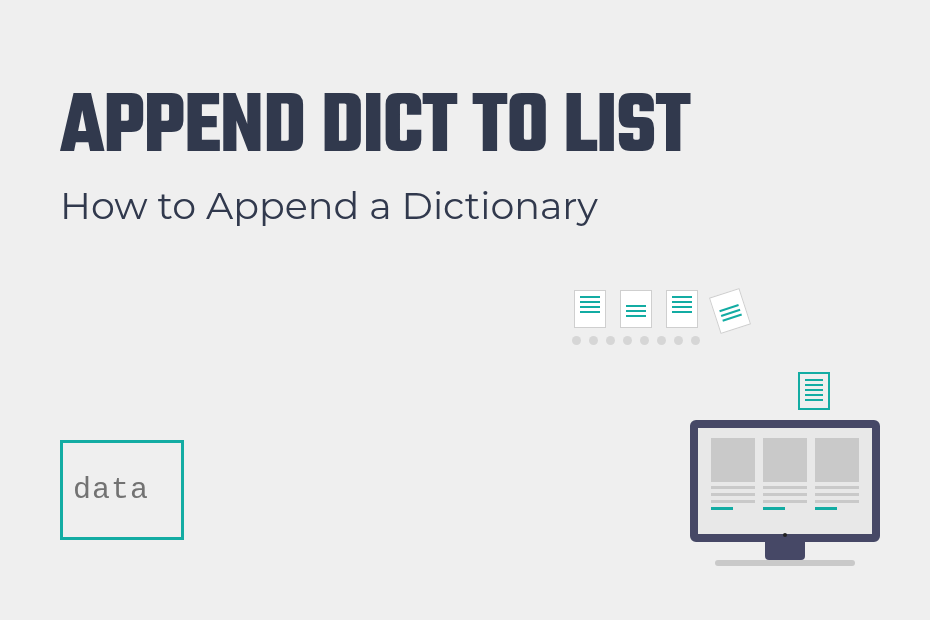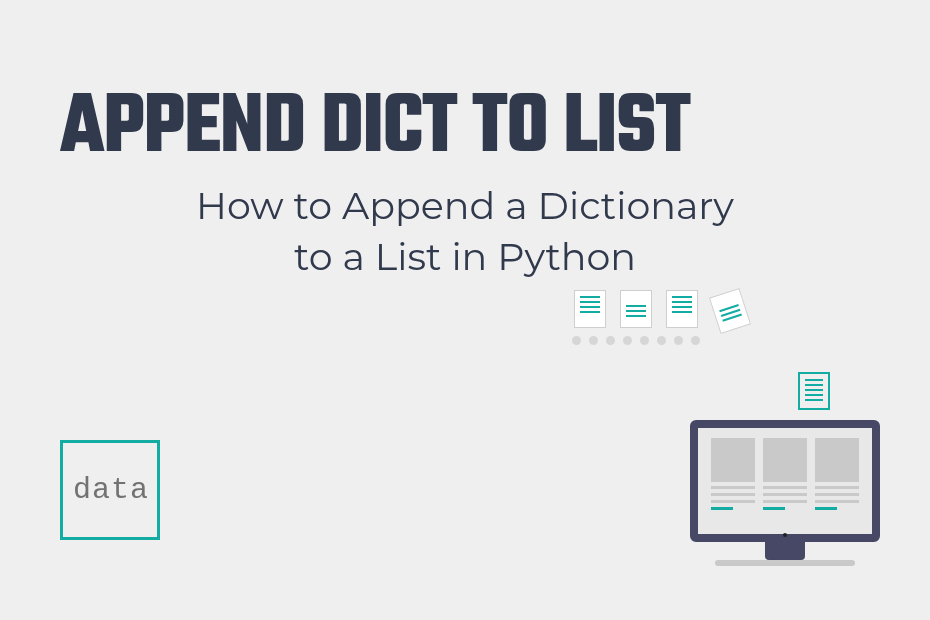--- a/index.html
+++ b/index.html
@@ -28,27 +28,26 @@
       transform: scaleY(1.1);
       text-transform: uppercase;
     }
     .subtitle {
       font-family: 'Montserrat', 'Helvetica Neue', Arial, sans-serif;
       font-size: 38px;
       font-weight: 400;
       color: #31394d;
       line-height: 1.35;
       margin-top: 10px;
-      text-align: center;
     }
     .logo {
       position: absolute;
       left: 60px;
       bottom: 80px;
-      width: 100px;
+      width: 124px;
       height: 100px;
       border: 3px solid #13aca3;
       display: flex;
       flex-direction: column;
       justify-content: center;
       padding-left: 10px;
     }
     .logo-text {
       font-family: 'Courier New', monospace;
       font-size: 30px;
@@ -183,21 +182,20 @@
       border-radius: 50%;
     }
   </style>
 </head>
 <body>
 
 <div class="container">
   <h1 class="title">APPEND DICT TO LIST</h1>
   <p class="subtitle">
     <span>How to Append a Dictionary</span><br>
-    <span>to a List in Python</span>
   </p>
 </div>
 
 <div class="logo">
   <div class="logo-text">data</div>
 </div>
 
 <div class="illustration">
 
   <div class="docs-row">

